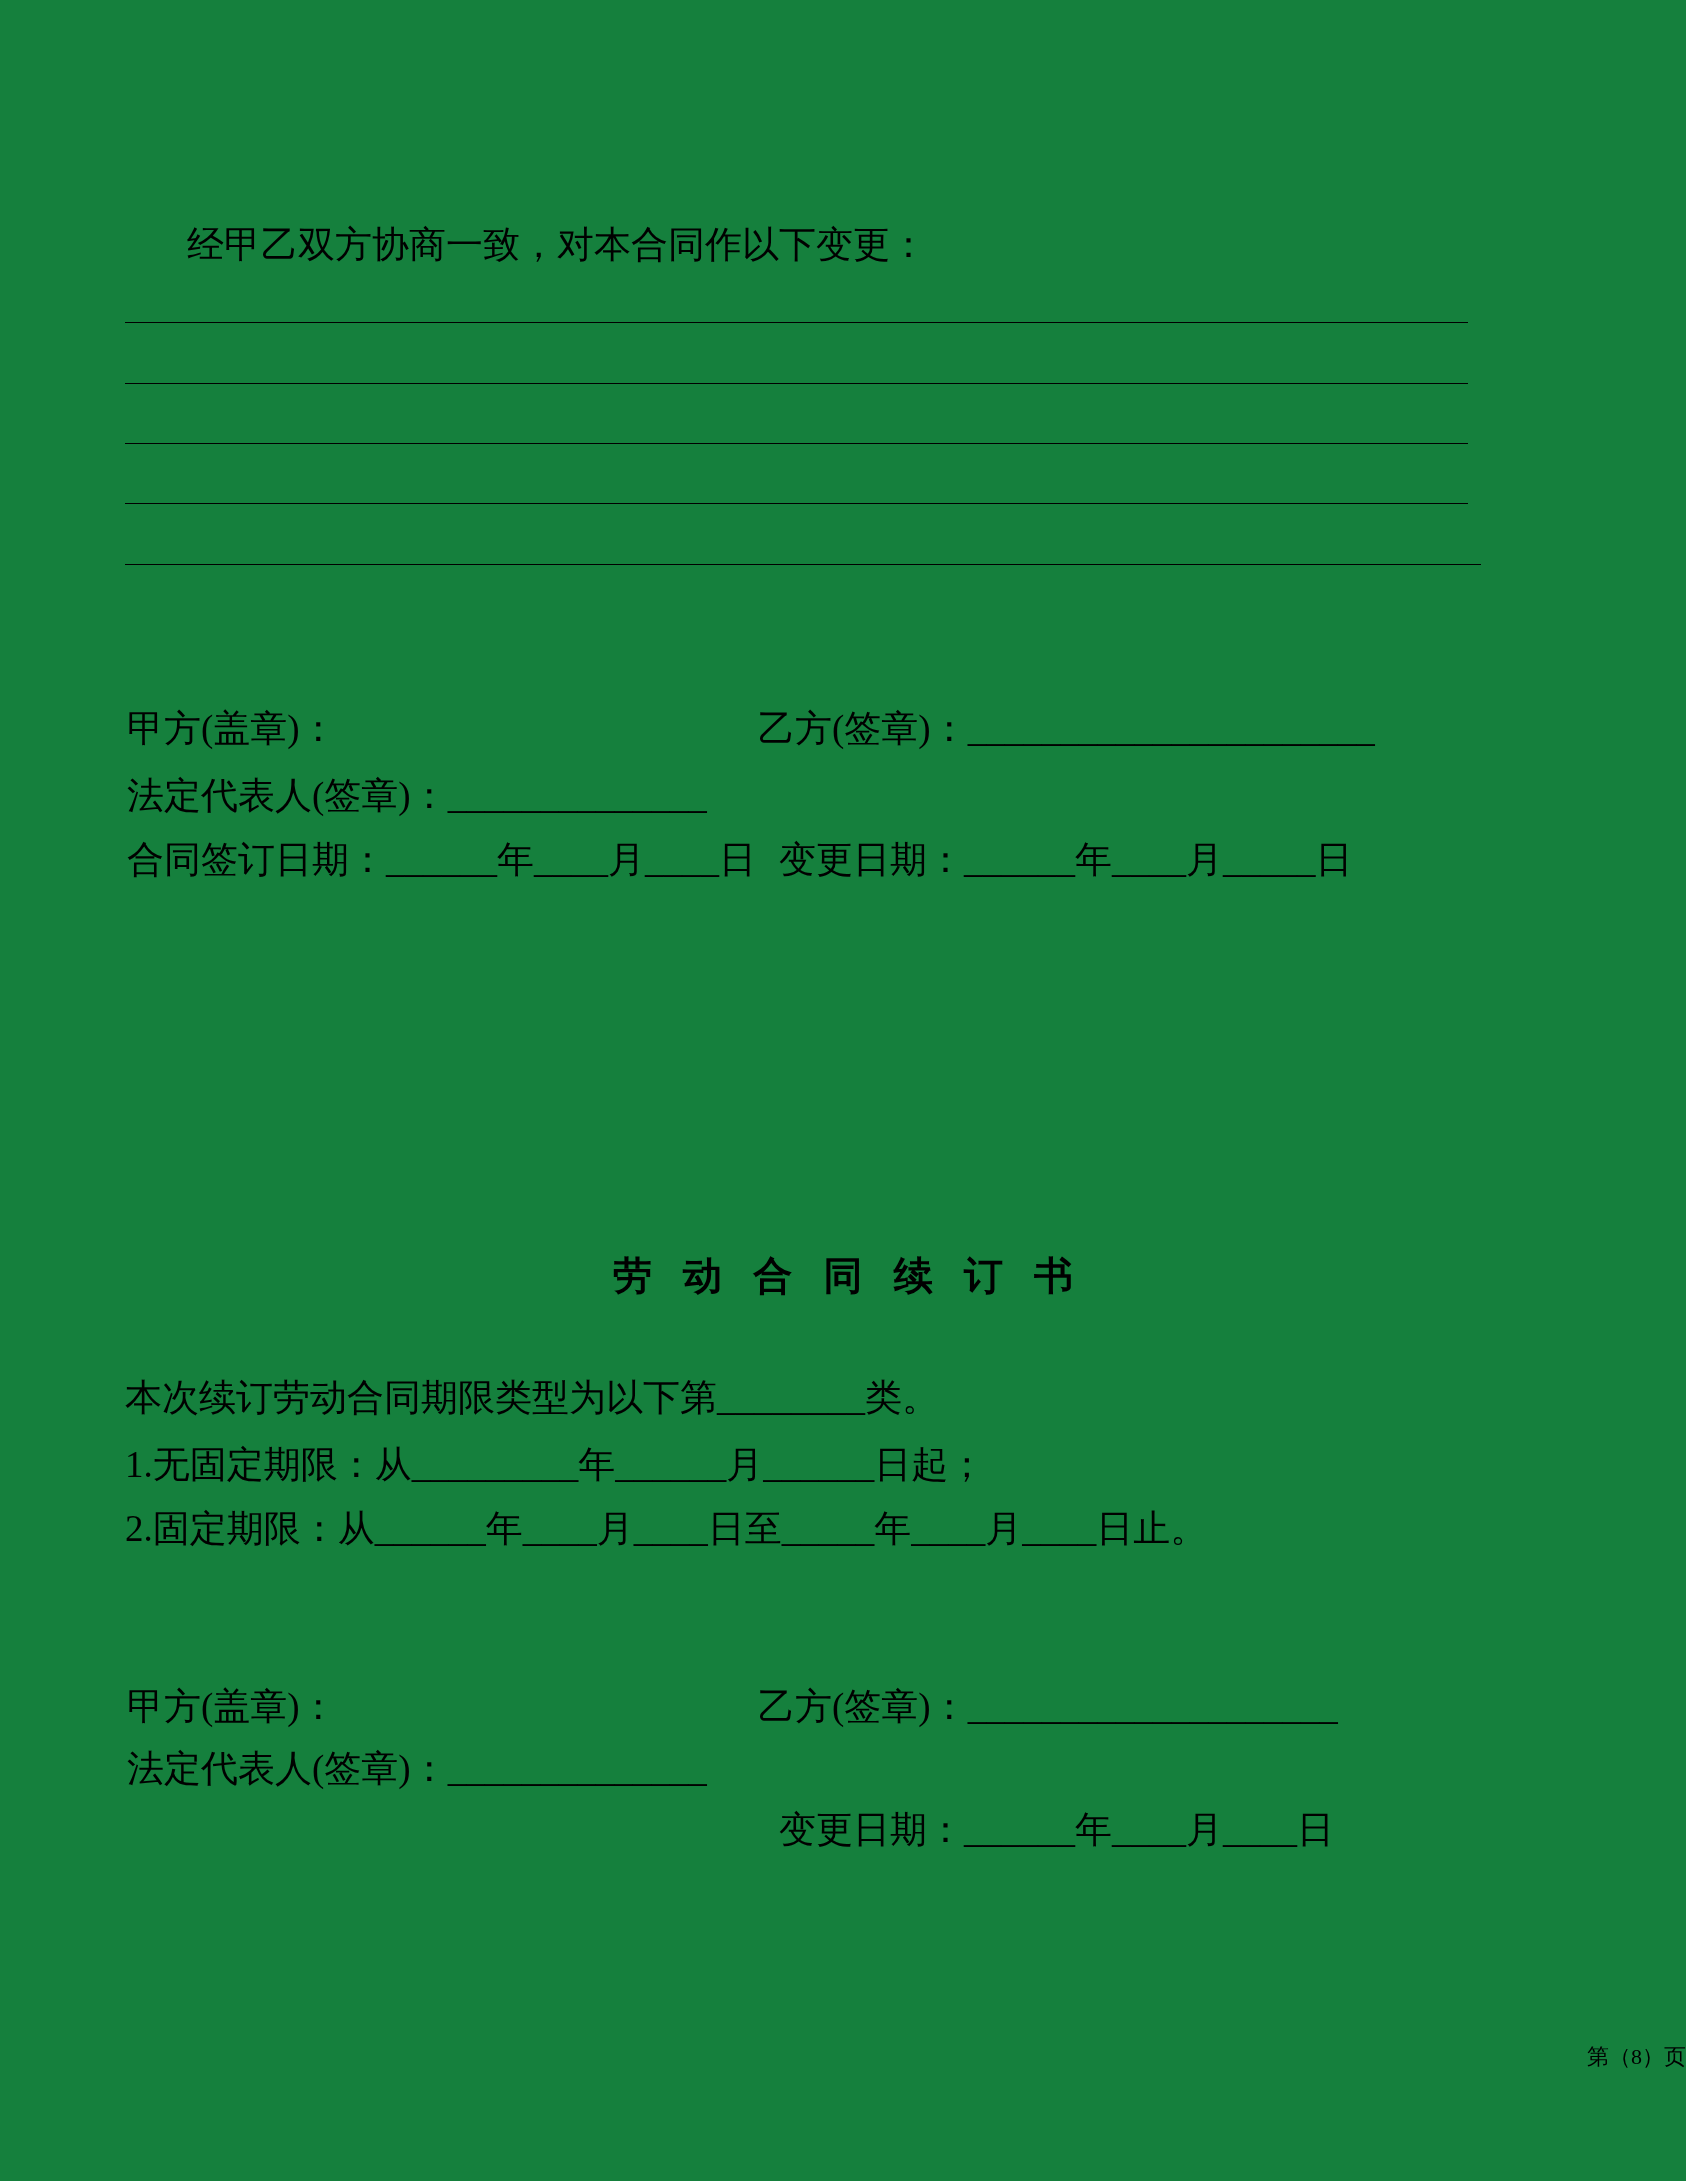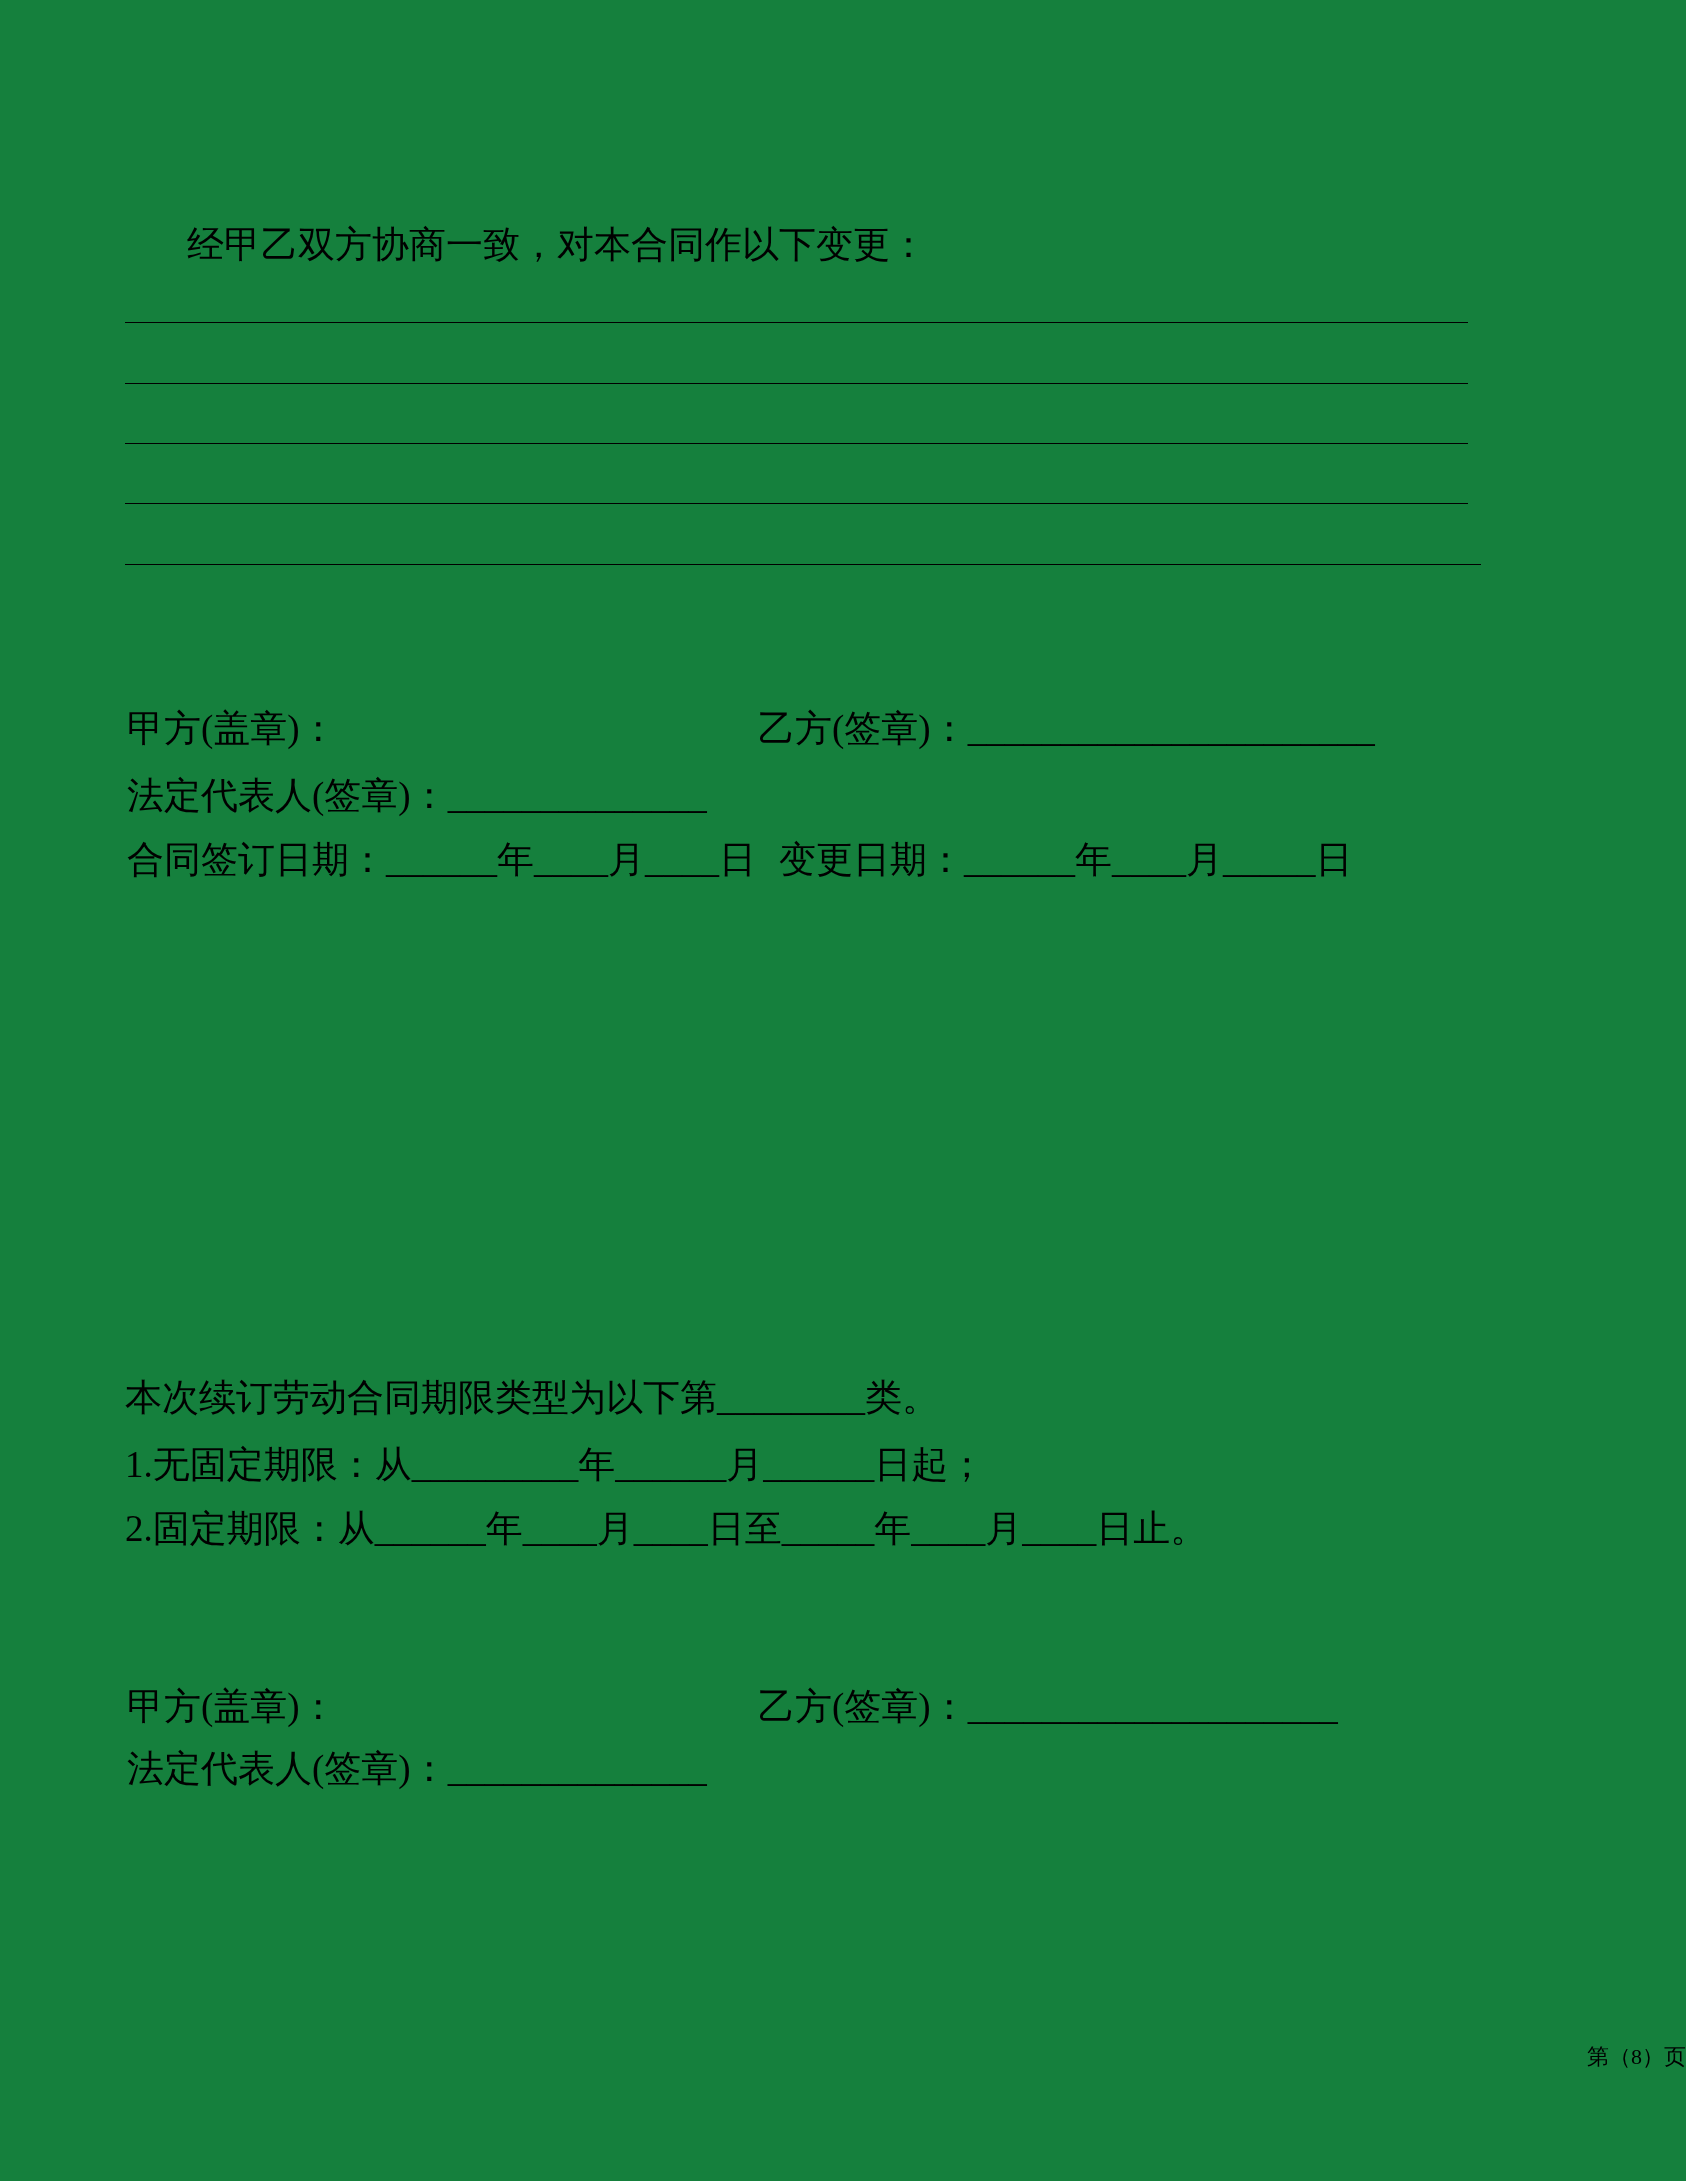--- a/index.html
+++ b/index.html
@@ -64,29 +64,33 @@
   <div class="abs s1-rep">
     <span>法定代表人(签章)：</span><span class="blank">______________</span>
   </div>
   <div class="abs s1-sd">
     <span>合同签订日期：</span><span class="blank">______年____月____日</span>
   </div>
   <div class="abs s1-cd">
     <span>变更日期：</span><span class="blank">______年____月_____日</span>
   </div>
 
+  <div class="abs title">劳 动 合 同 续 订 书</div>
 
   <div class="abs typeline">本次续订劳动合同期限类型为以下第________类。</div>
   <div class="abs item1">1.无固定期限：从_________年______月______日起；</div>
   <div class="abs item2">2.固定期限：从______年____月____日至_____年____月____日止。</div>
 
   <div class="abs s2-pa">甲方(盖章)：</div>
   <div class="abs s2-pb">
     <span>乙方(签章)：</span><span class="blank">____________________</span>
   </div>
   <div class="abs s2-rep">
     <span>法定代表人(签章)：</span><span class="blank">______________</span>
   </div>
+  <div class="abs s2-cd">
+    <span>变更日期：</span><span class="blank">______年____月____日</span>
+  </div>
 
   <div class="abs footer">第（8）页</div>
 
 </div>
 
 
 </body></html>

